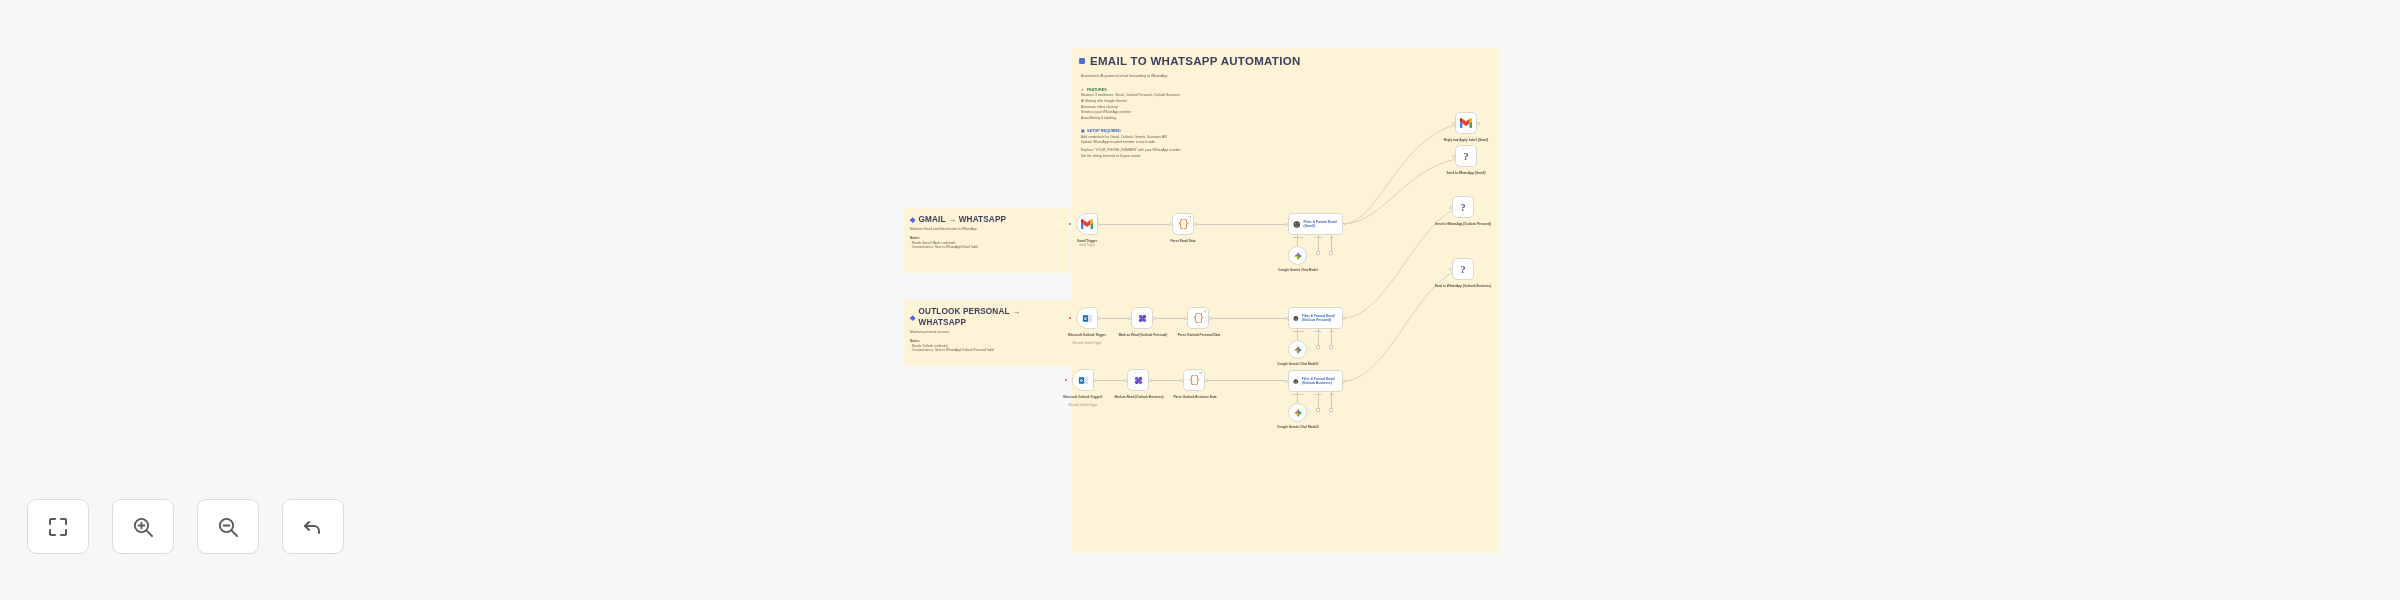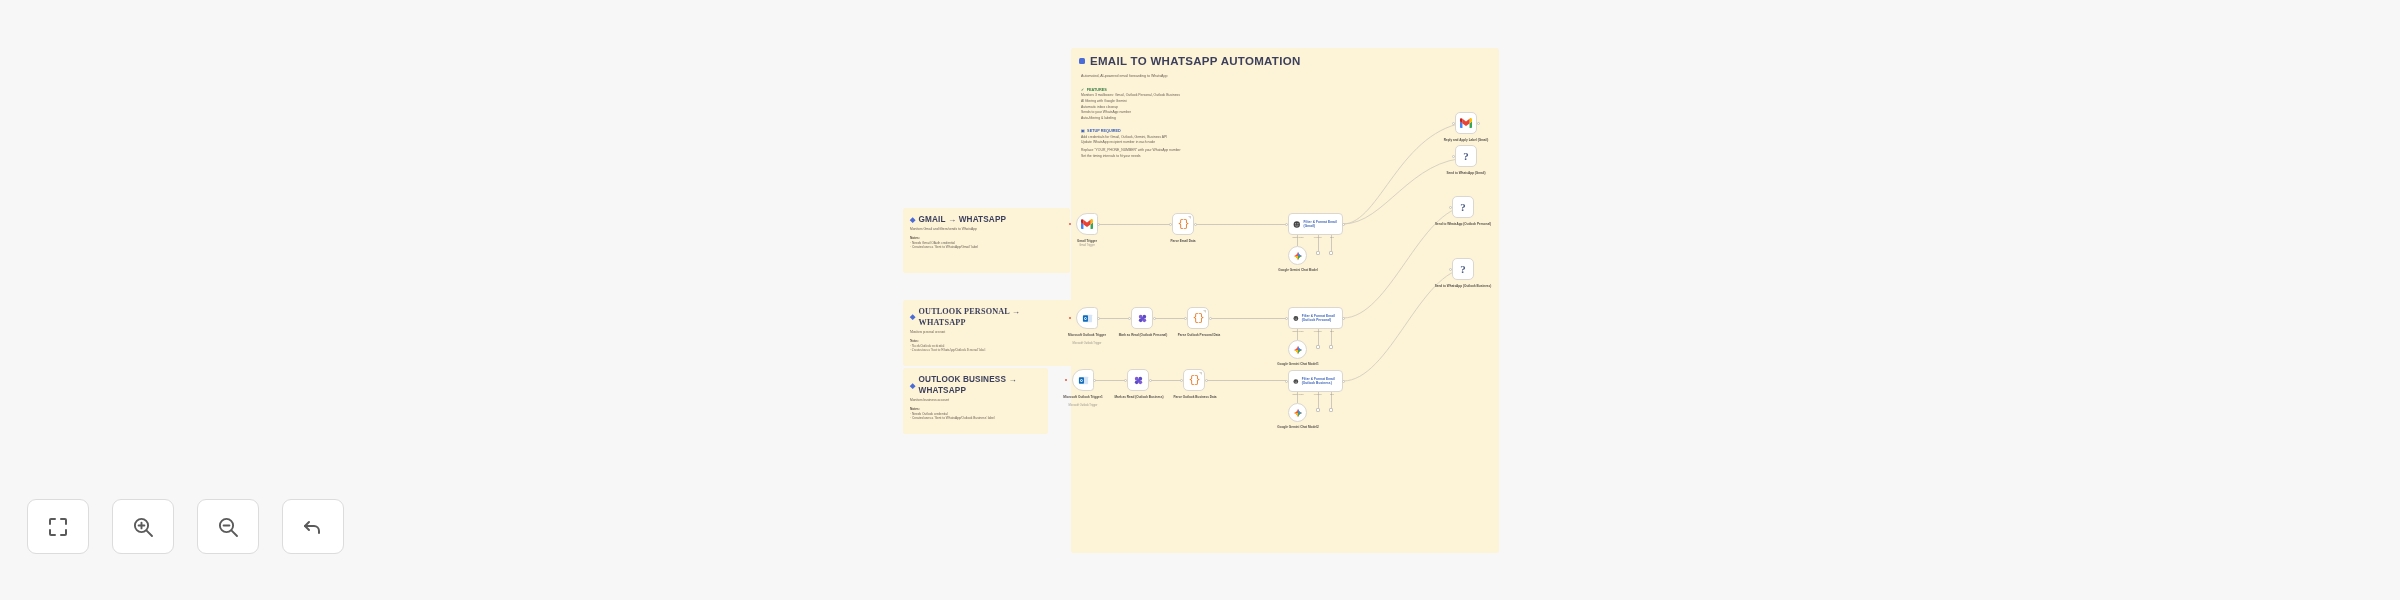--- a/index.html
+++ b/index.html
@@ -195,45 +195,33 @@
       <span>GMAIL → WHATSAPP</span>
     </div>
     <div class="sticky-sub">Monitors Gmail and filters/sends to WhatsApp</div>
     <div class="sticky-block">
       <div class="lbl">Notes:</div>
       <div>· Needs Gmail OAuth credential</div>
       <div>· Creates/uses a 'Sent to WhatsApp/Gmail' label</div>
     </div>
   </div>
 
-  <div class="sticky" style="left:903px;top:300px;width:171px;height:66px;font-family:Liberation Serif, serif;">
+  <div class="sticky" style="left:903px;top:300px;width:171px;height:66px;">
     <div class="sticky-title">
       <span class="sticky-emoji">◆</span>
       <span>OUTLOOK PERSONAL → WHATSAPP</span>
     </div>
     <div class="sticky-sub">Monitors personal account</div>
     <div class="sticky-block">
       <div class="lbl">Notes:</div>
       <div>· Needs Outlook credential</div>
       <div>· Creates/uses a 'Sent to WhatsApp/Outlook Personal' label</div>
     </div>
   </div>
 
-  <div class="sticky" style="left:903px;top:368px;width:145px;height:66px;">
-    <div class="sticky-title">
-      <span class="sticky-emoji">◆</span>
-      <span>OUTLOOK BUSINESS → WHATSAPP</span>
-    </div>
-    <div class="sticky-sub">Monitors business account</div>
-    <div class="sticky-block">
-      <div class="lbl">Notes:</div>
-      <div>· Needs Outlook credential</div>
-      <div>· Creates/uses a 'Sent to WhatsApp/Outlook Business' label</div>
-    </div>
-  </div>
 
   <div class="connline" style="left:1098px;top:224px;width:72px;"></div>
   <div class="connline" style="left:1196px;top:224px;width:90px;"></div>
 
   <div class="connline" style="left:1098px;top:318px;width:31px;"></div>
   <div class="connline" style="left:1155px;top:318px;width:30px;"></div>
   <div class="connline" style="left:1211px;top:318px;width:75px;"></div>
 
   <div class="connline" style="left:1094px;top:380px;width:31px;"></div>
   <div class="connline" style="left:1151px;top:380px;width:30px;"></div>

